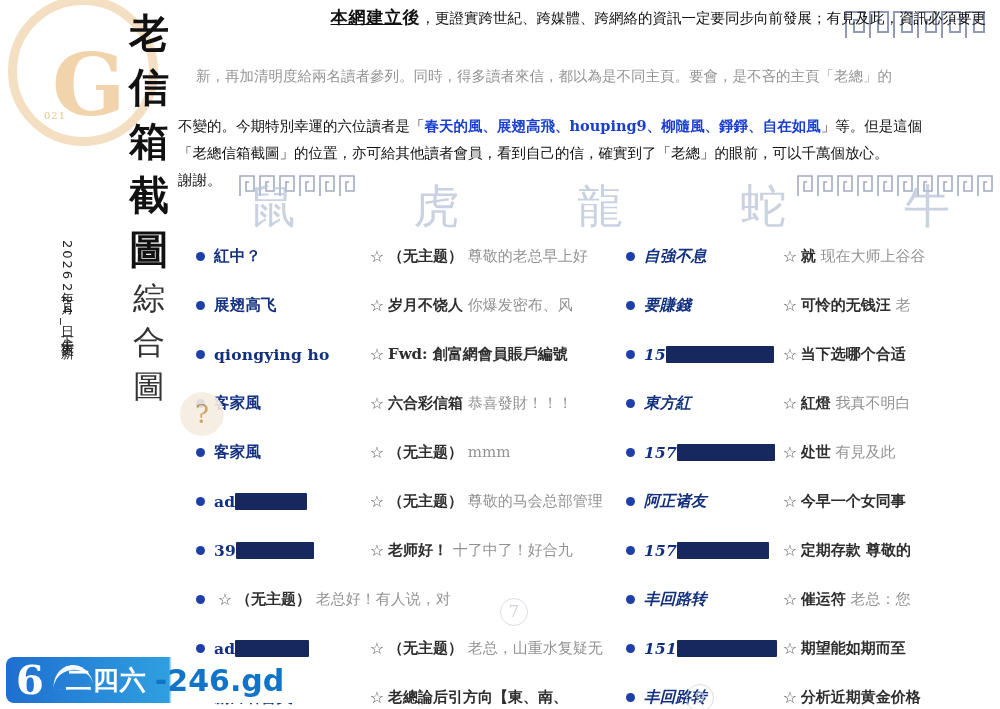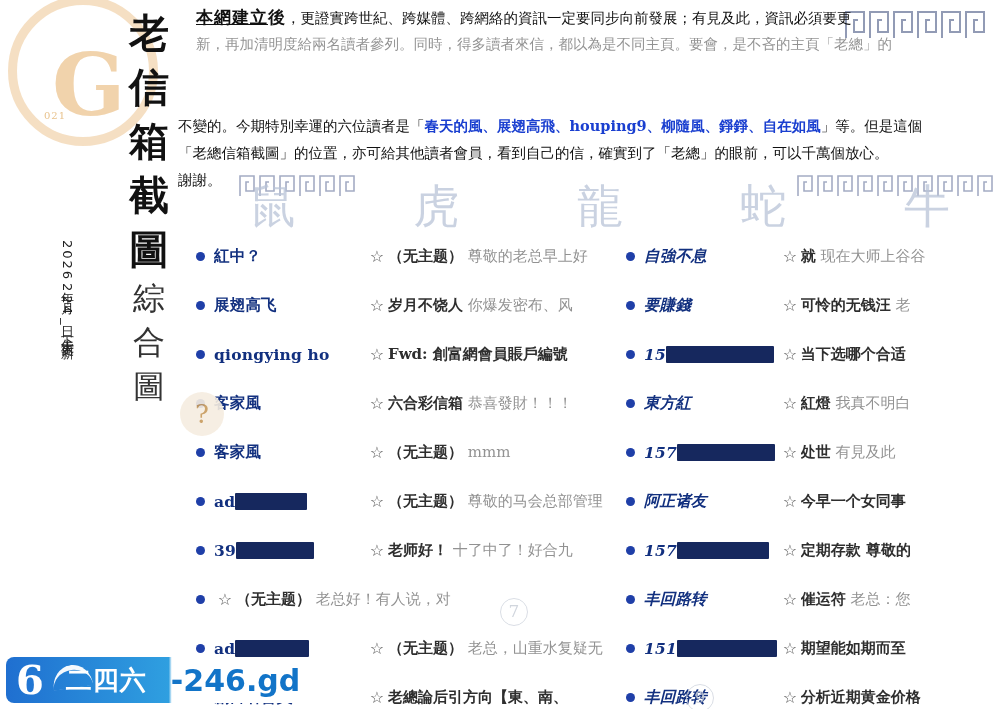--- a/index.html
+++ b/index.html
@@ -110,26 +110,27 @@
   .top-para {
     position: absolute;
     left: 196px;
     top: 4px;
     width: 790px;
     font-size: 14.5px;
     line-height: 26px;
     font-family: "DejaVu Serif", "Liberation Serif", serif;
     color: #111;
   }
-  .top-para .l1 { display: block; }
+  .top-para .l1 { display: block; text-align: right; }
   .top-para .l2 {
     display: block;
     color: #3a3a3a;
     opacity: 0.55;
     filter: blur(0.4px);
+    margin-top: 32px;
   }
   .top-para .big {
     font-size: 17px;
     font-weight: bold;
     letter-spacing: 1px;
   }
   .top-para .uline {
     text-decoration: underline;
   }
 
@@ -281,21 +282,21 @@
     font-weight: bold;
     color: #ffffff;
     letter-spacing: 1px;
     margin-left: 18px;
   }
   .site-mark .dom {
     font-family: "DejaVu Sans", "Liberation Sans", sans-serif;
     font-size: 30px;
     font-weight: bold;
     color: #1274c8;
-    margin-left: 24px;
+    margin-left: 8px;
     letter-spacing: 0px;
   }
   .site-mark .swoosh {
     position: absolute;
     left: 46px;
     top: 8px;
     width: 40px;
     height: 18px;
     border-top: 5px solid #ffffff;
     border-radius: 50% / 100% 100% 0 0;

